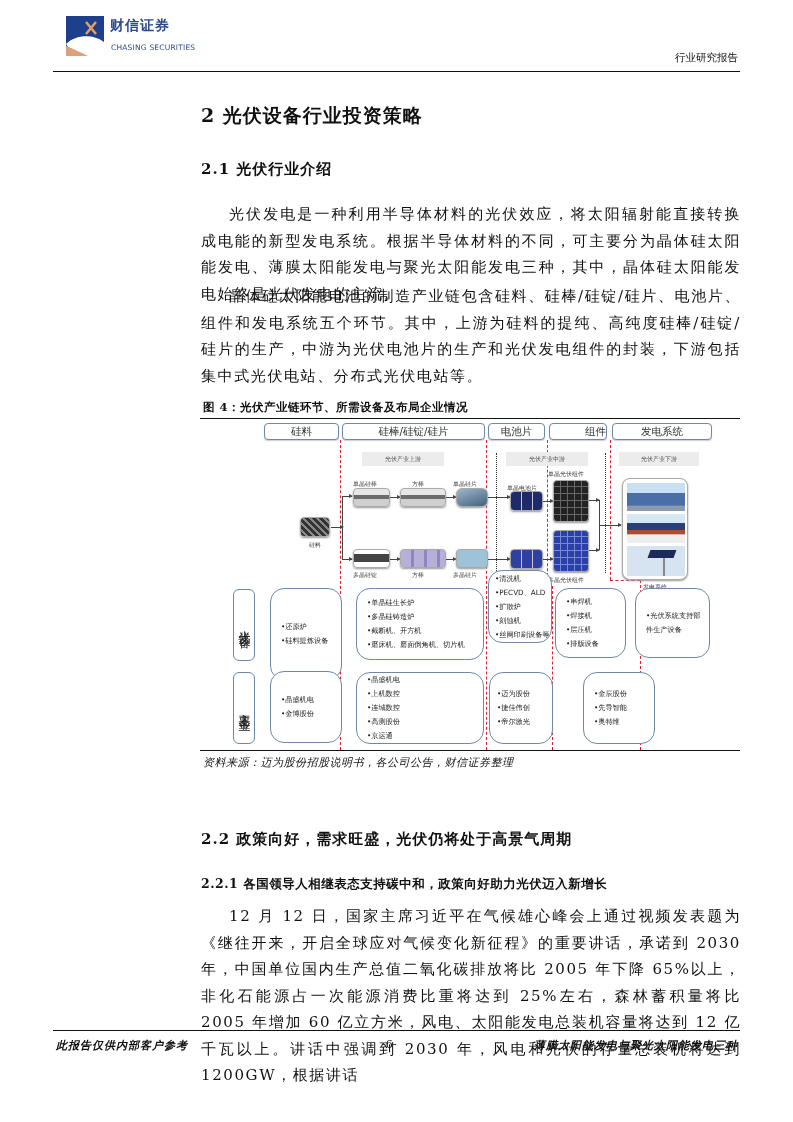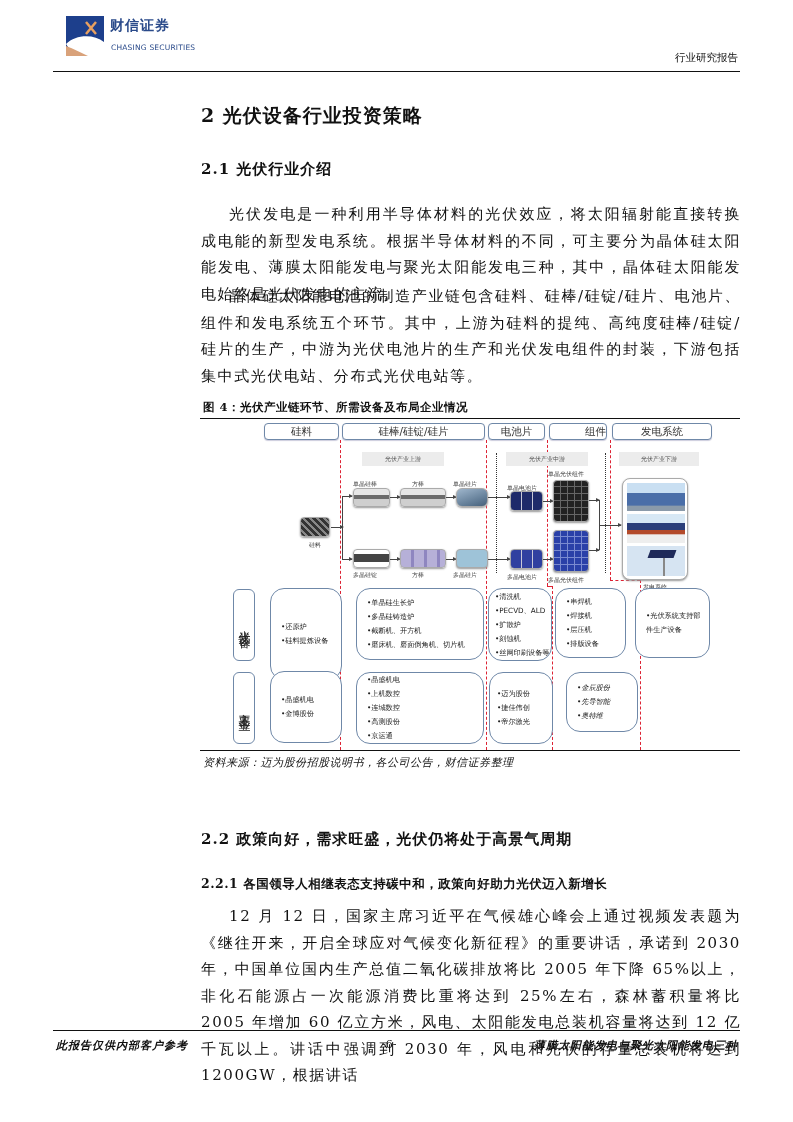--- a/index.html
+++ b/index.html
@@ -169,21 +169,21 @@
   <div class="card" style="left:45px;top:170px;width:72px;height:92px;">
     <div>•还原炉</div>
     <div>•硅料提炼设备</div>
   </div>
   <div class="card" style="left:131px;top:170px;width:128px;height:72px;">
     <div>•单晶硅生长炉</div>
     <div>•多晶硅铸造炉</div>
     <div>•截断机、开方机</div>
     <div>•磨床机、磨面倒角机、切片机</div>
   </div>
-  <div class="card" style="left:263px;top:170px;width:64px;height:73px;padding:0 6px;">
+  <div class="card" style="left:263px;top:152px;width:64px;height:73px;padding:0 6px;">
     <div>•清洗机</div>
     <div>•PECVD、ALD</div>
     <div>•扩散炉</div>
     <div>•刻蚀机</div>
     <div>•丝网印刷设备等</div>
   </div>
   <div class="card" style="left:330px;top:170px;width:71px;height:70px;">
     <div>•串焊机</div>
     <div>•焊接机</div>
     <div>•层压机</div>
@@ -204,21 +204,21 @@
     <div>•上机数控</div>
     <div>•连城数控</div>
     <div>•高测股份</div>
     <div>•京运通</div>
   </div>
   <div class="card" style="left:264px;top:254px;width:64px;height:72px;padding:0 7px;">
     <div>•迈为股份</div>
     <div>•捷佳伟创</div>
     <div>•帝尔激光</div>
   </div>
-  <div class="card" style="left:341px;top:254px;width:72px;height:60px;font-style:italic;">
+  <div class="card" style="left:358px;top:254px;width:72px;height:72px;">
     <div>•金辰股份</div>
     <div>•先导智能</div>
     <div>•奥特维</div>
   </div>
 </div>
 
 <div class="fig-bot-rule"></div>
 <div class="fig-source">资料来源：迈为股份招股说明书，各公司公告，财信证券整理</div>
 
 <h2 class="s22">2.2 政策向好，需求旺盛，光伏仍将处于高景气周期</h2>

